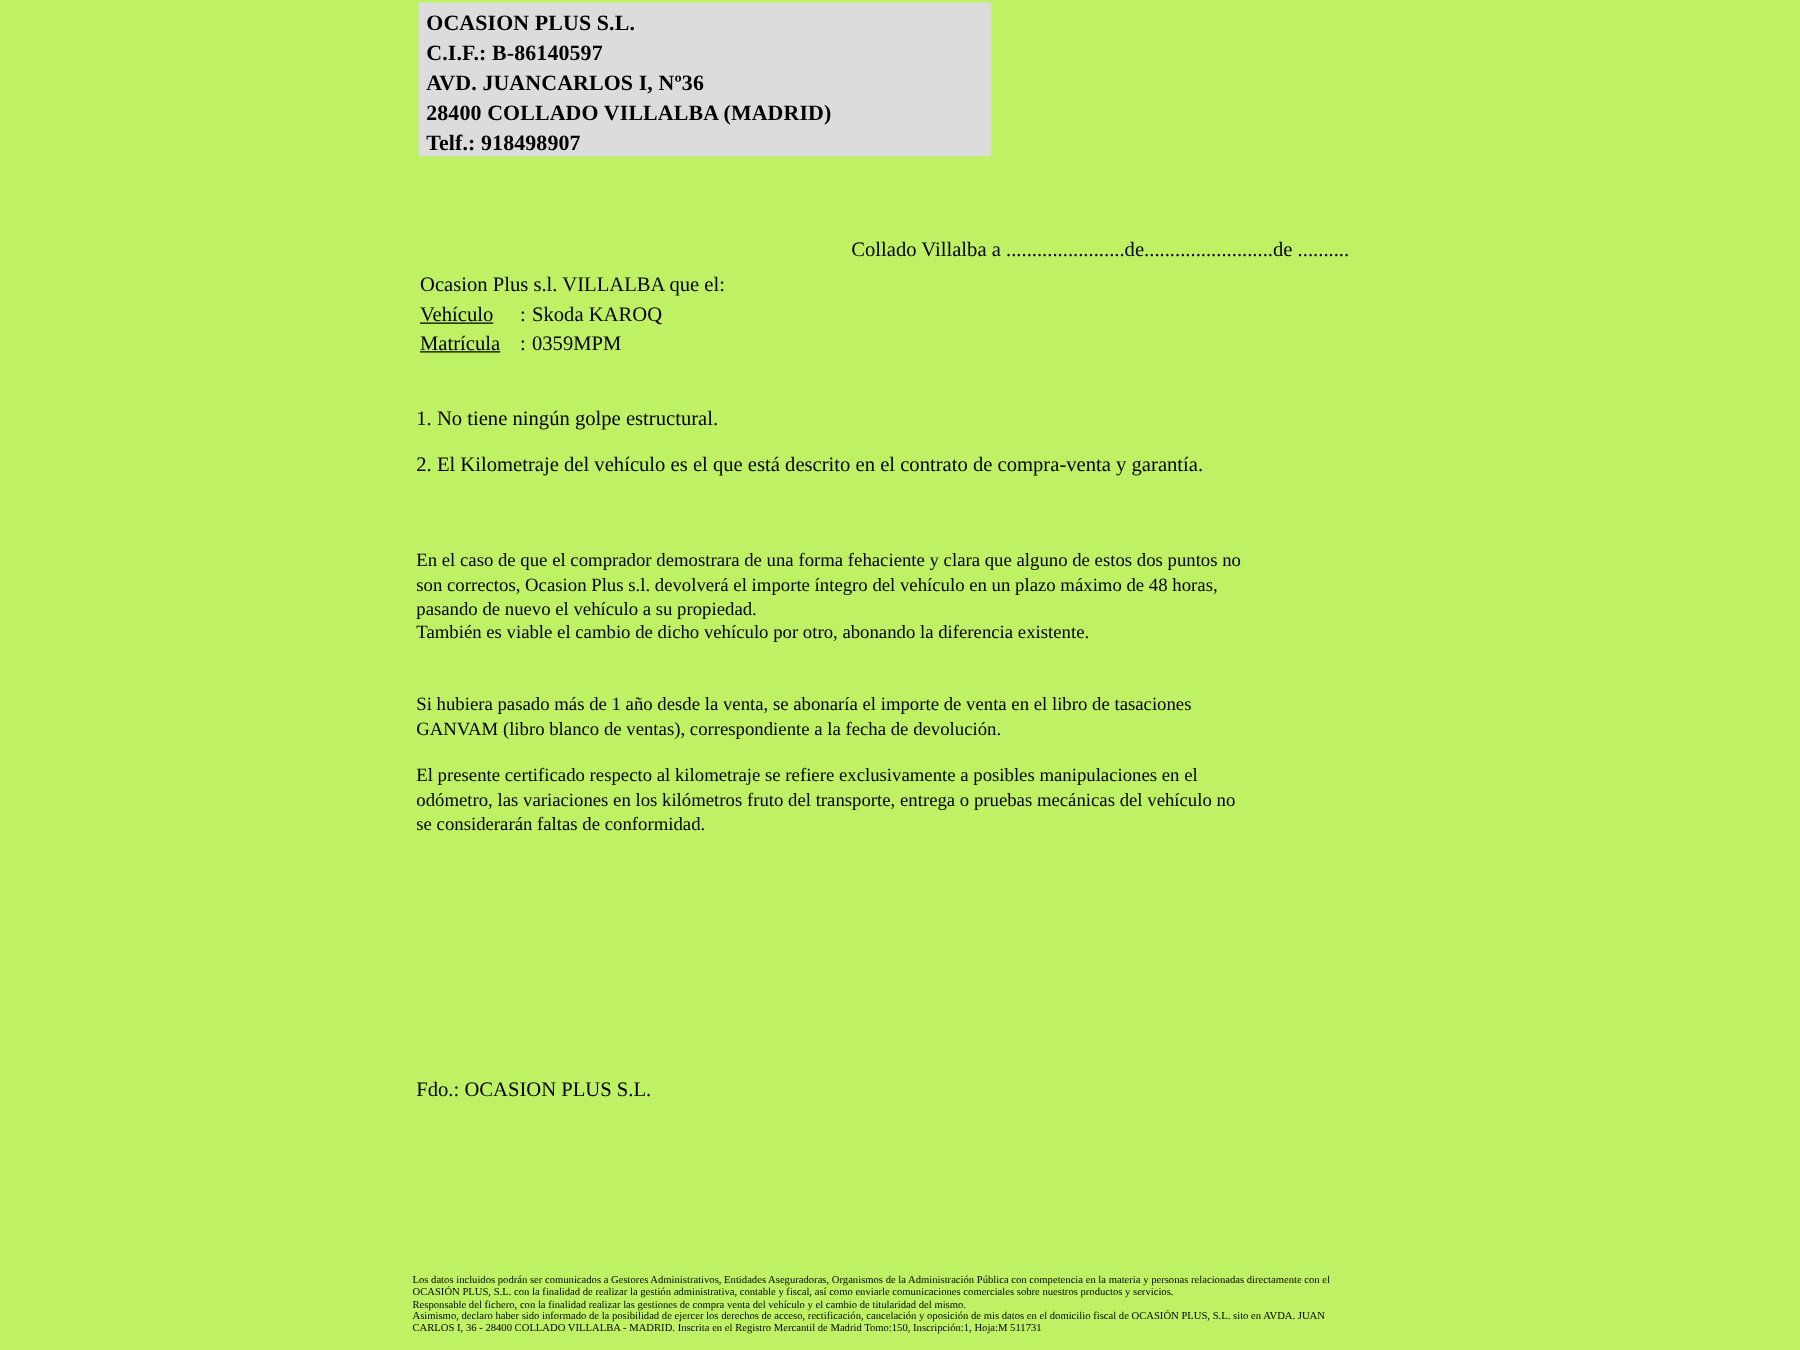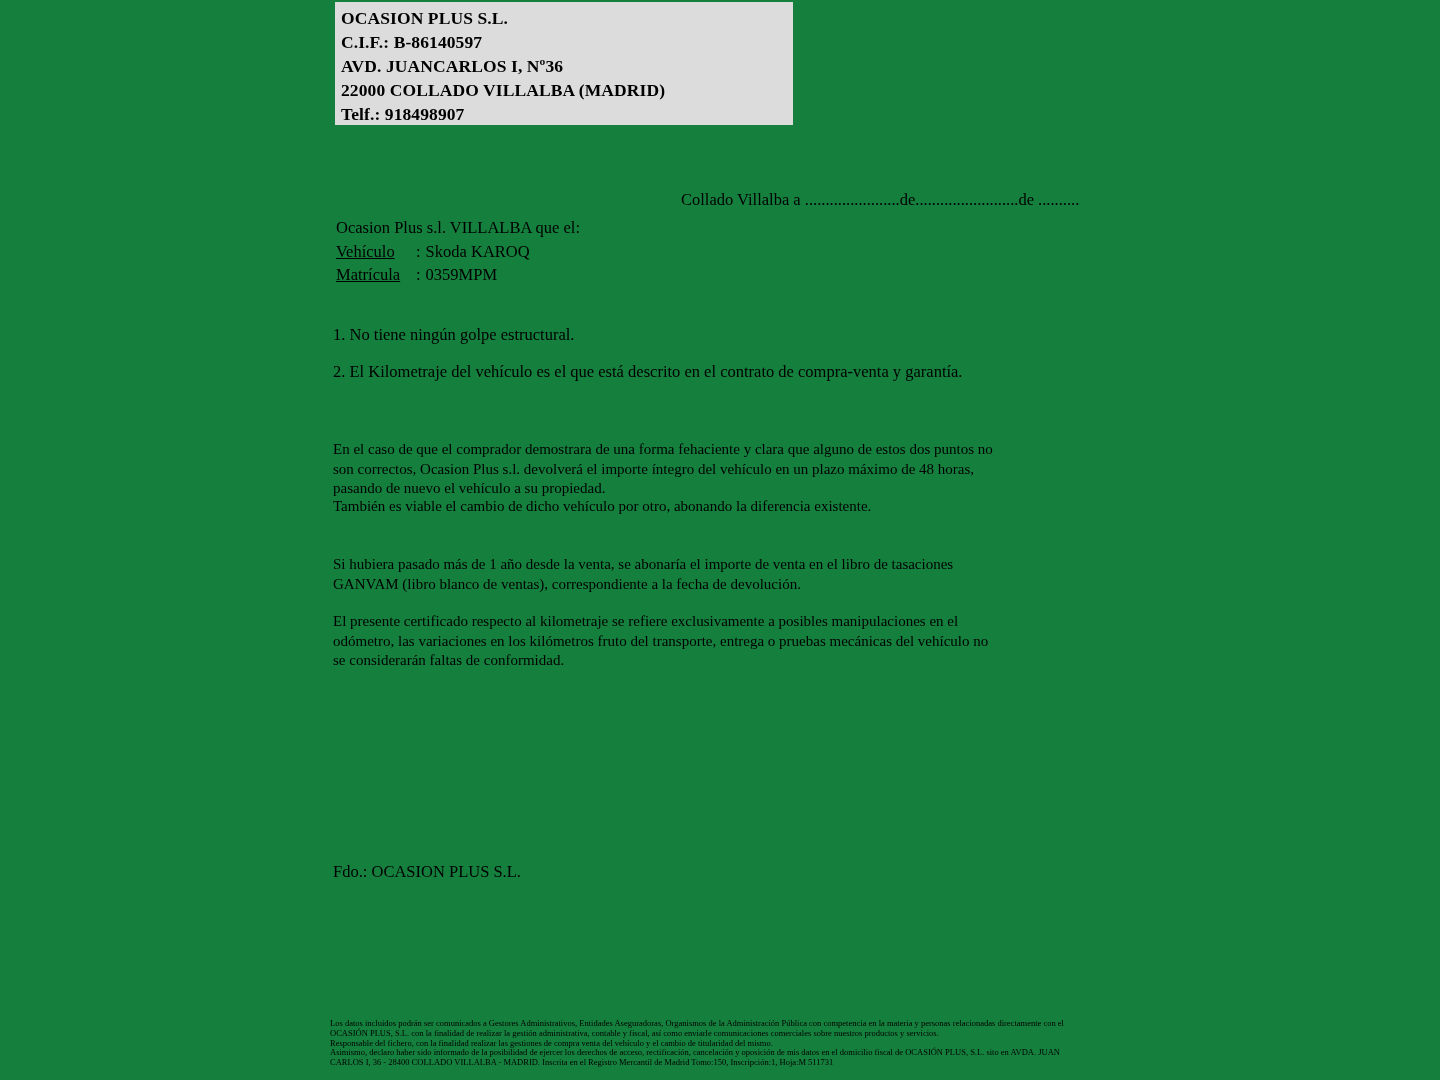--- a/index.html
+++ b/index.html
@@ -7,21 +7,21 @@
   body {
     width: 1440px; height: 1080px;
     font-family: "Liberation Serif", serif;
     color: #000000;
     position: relative;
     overflow: hidden;
   }
   .page {
     position: relative;
     width: 1440px; height: 1080px;
-    background: #15803d;
+    background: #bef264;
     text-decoration: underline;
   }
   .header-box {
     position: absolute;
     left: 335px; top: 2px;
     width: 458px; height: 123px;
     background: #dcdcdc;
     padding: 4px 0 0 6px;
   }
   .header-box .hline {
@@ -90,21 +90,21 @@
 </style>
 </head>
 <body>
 
 <div class="page">
 
   <div class="header-box">
     <div class="hline">OCASION PLUS S.L.</div>
     <div class="hline">C.I.F.: B-86140597</div>
     <div class="hline">AVD. JUANCARLOS I, Nº36</div>
-    <div class="hline">22000 COLLADO VILLALBA (MADRID)</div>
+    <div class="hline">28400 COLLADO VILLALBA (MADRID)</div>
     <div class="hline">Telf.: 918498907</div>
   </div>
 
   <div class="date-line">Collado Villalba a .......................de.........................de ..........</div>
 
   <div class="certify">
     <div>Ocasion Plus s.l. VILLALBA que el:</div>
     <div>
       <span class="field-label">Vehículo</span><span>:</span><span class="field-value">Skoda KAROQ</span>
     </div>

